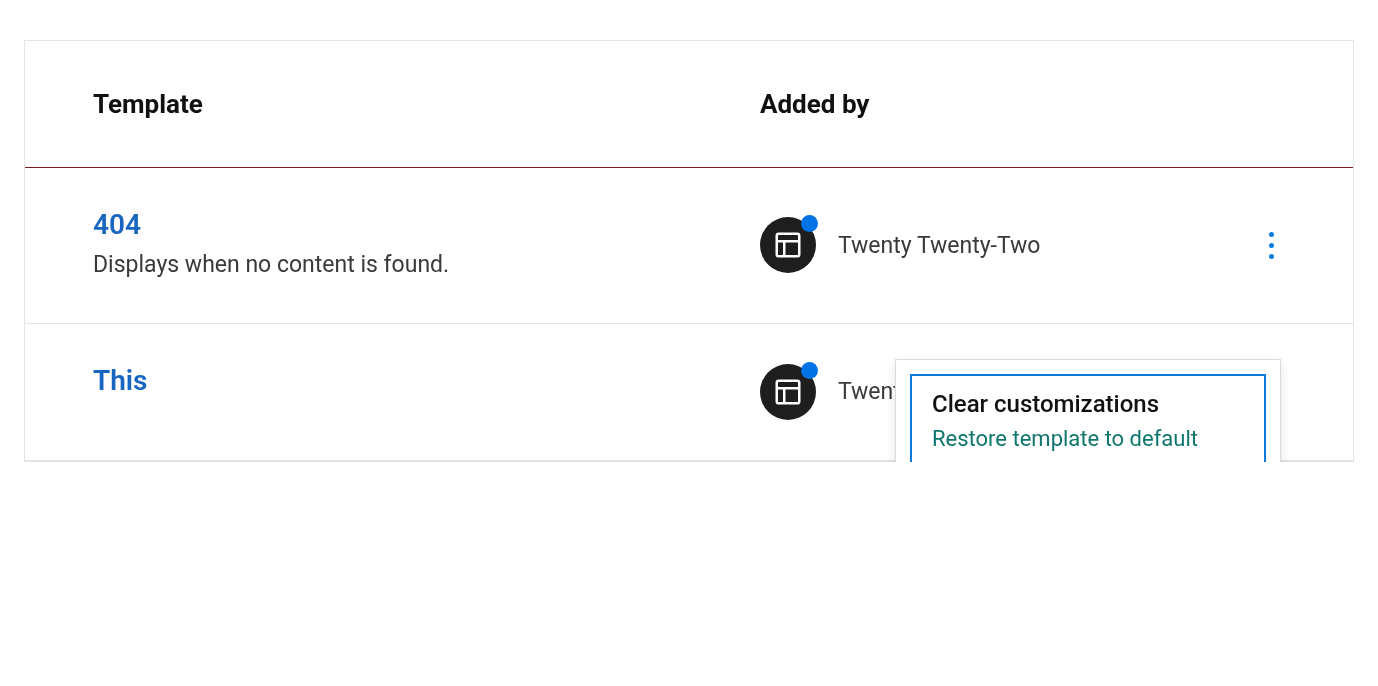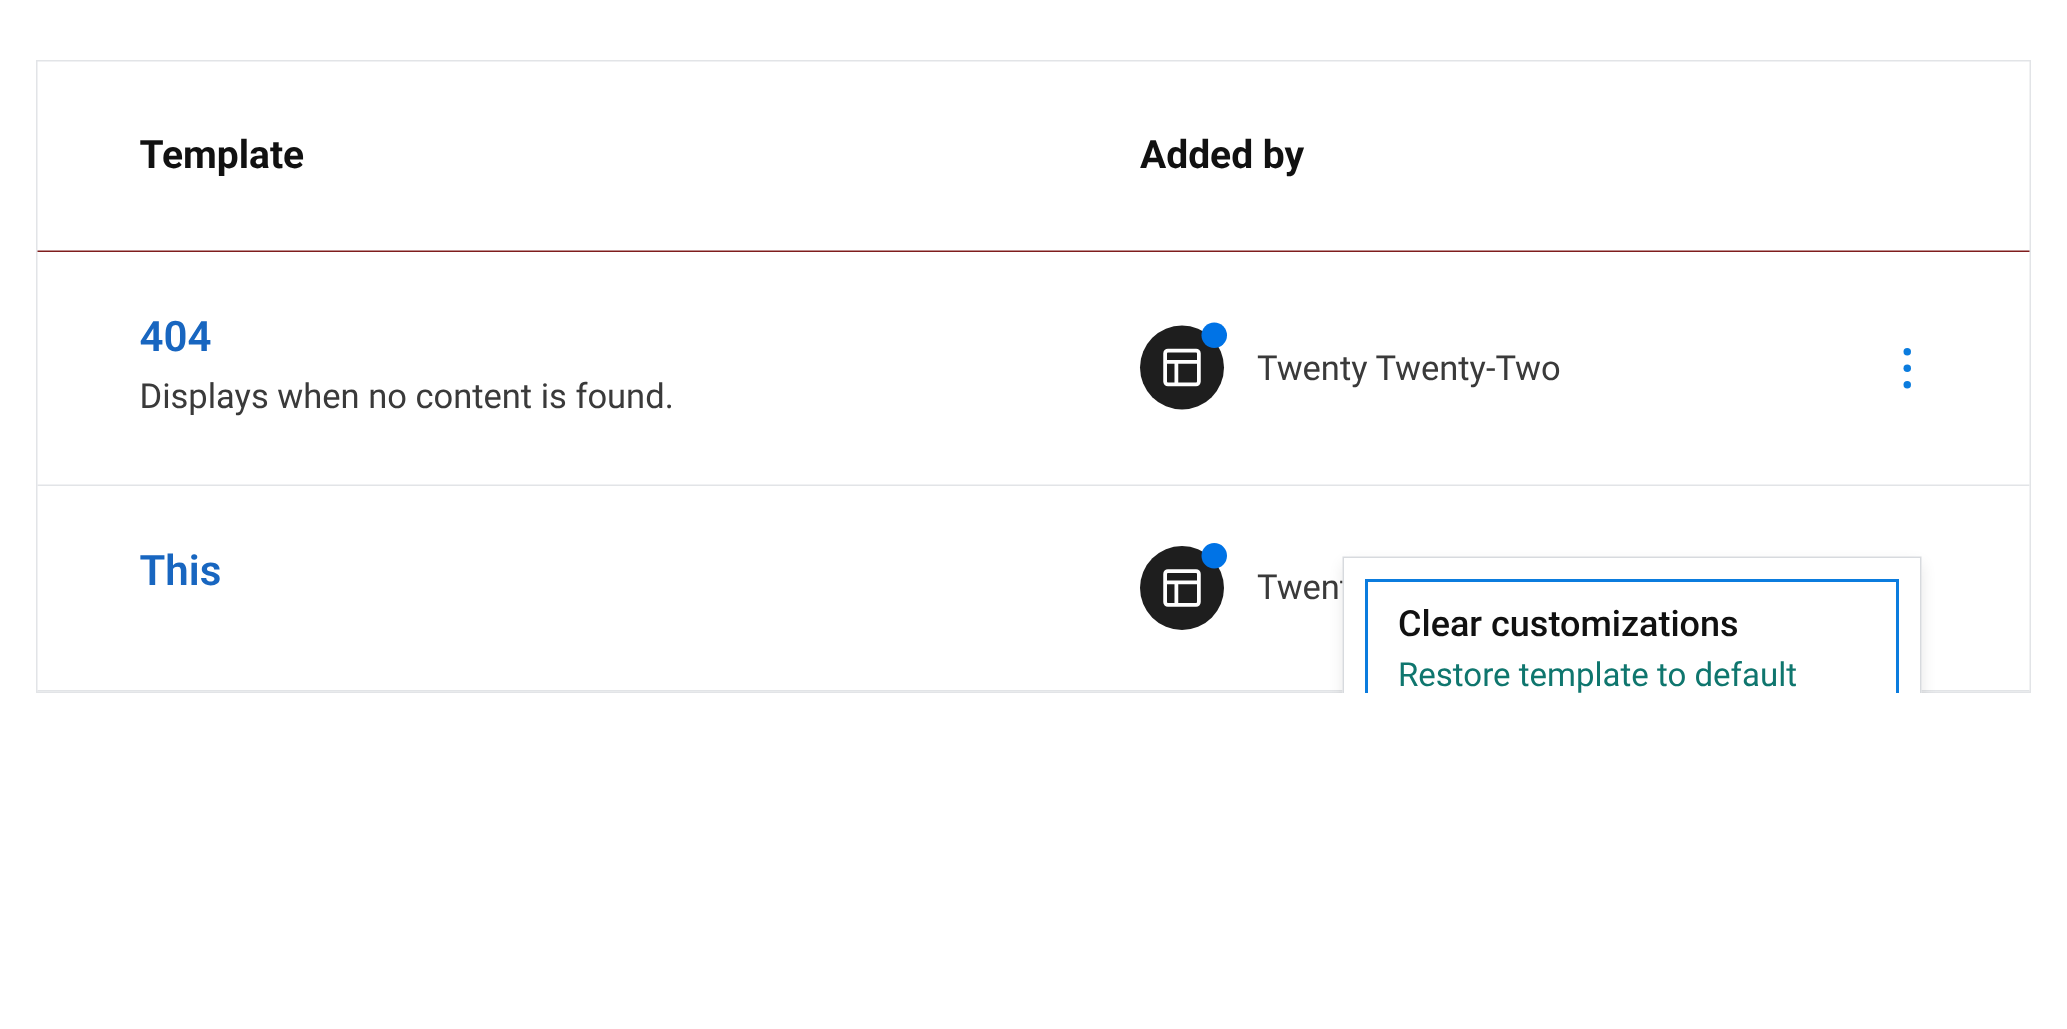--- a/index.html
+++ b/index.html
@@ -109,21 +109,21 @@
     .dots span {
       width: 5px;
       height: 5px;
       background: #1e1e1e;
       border-radius: 50%;
       display: block;
     }
 
     .popover {
       position: absolute;
-      top: 330px;
+      top: 318px;
       right: 72px;
       width: 386px;
       background: #fff;
       border: 1px solid #d7dade;
       box-shadow: 0 4px 10px rgba(0,0,0,0.1);
       padding: 14px;
     }
     .pop-item {
       border: 2px solid #0b7cde;
       padding: 14px 20px 18px 20px;

